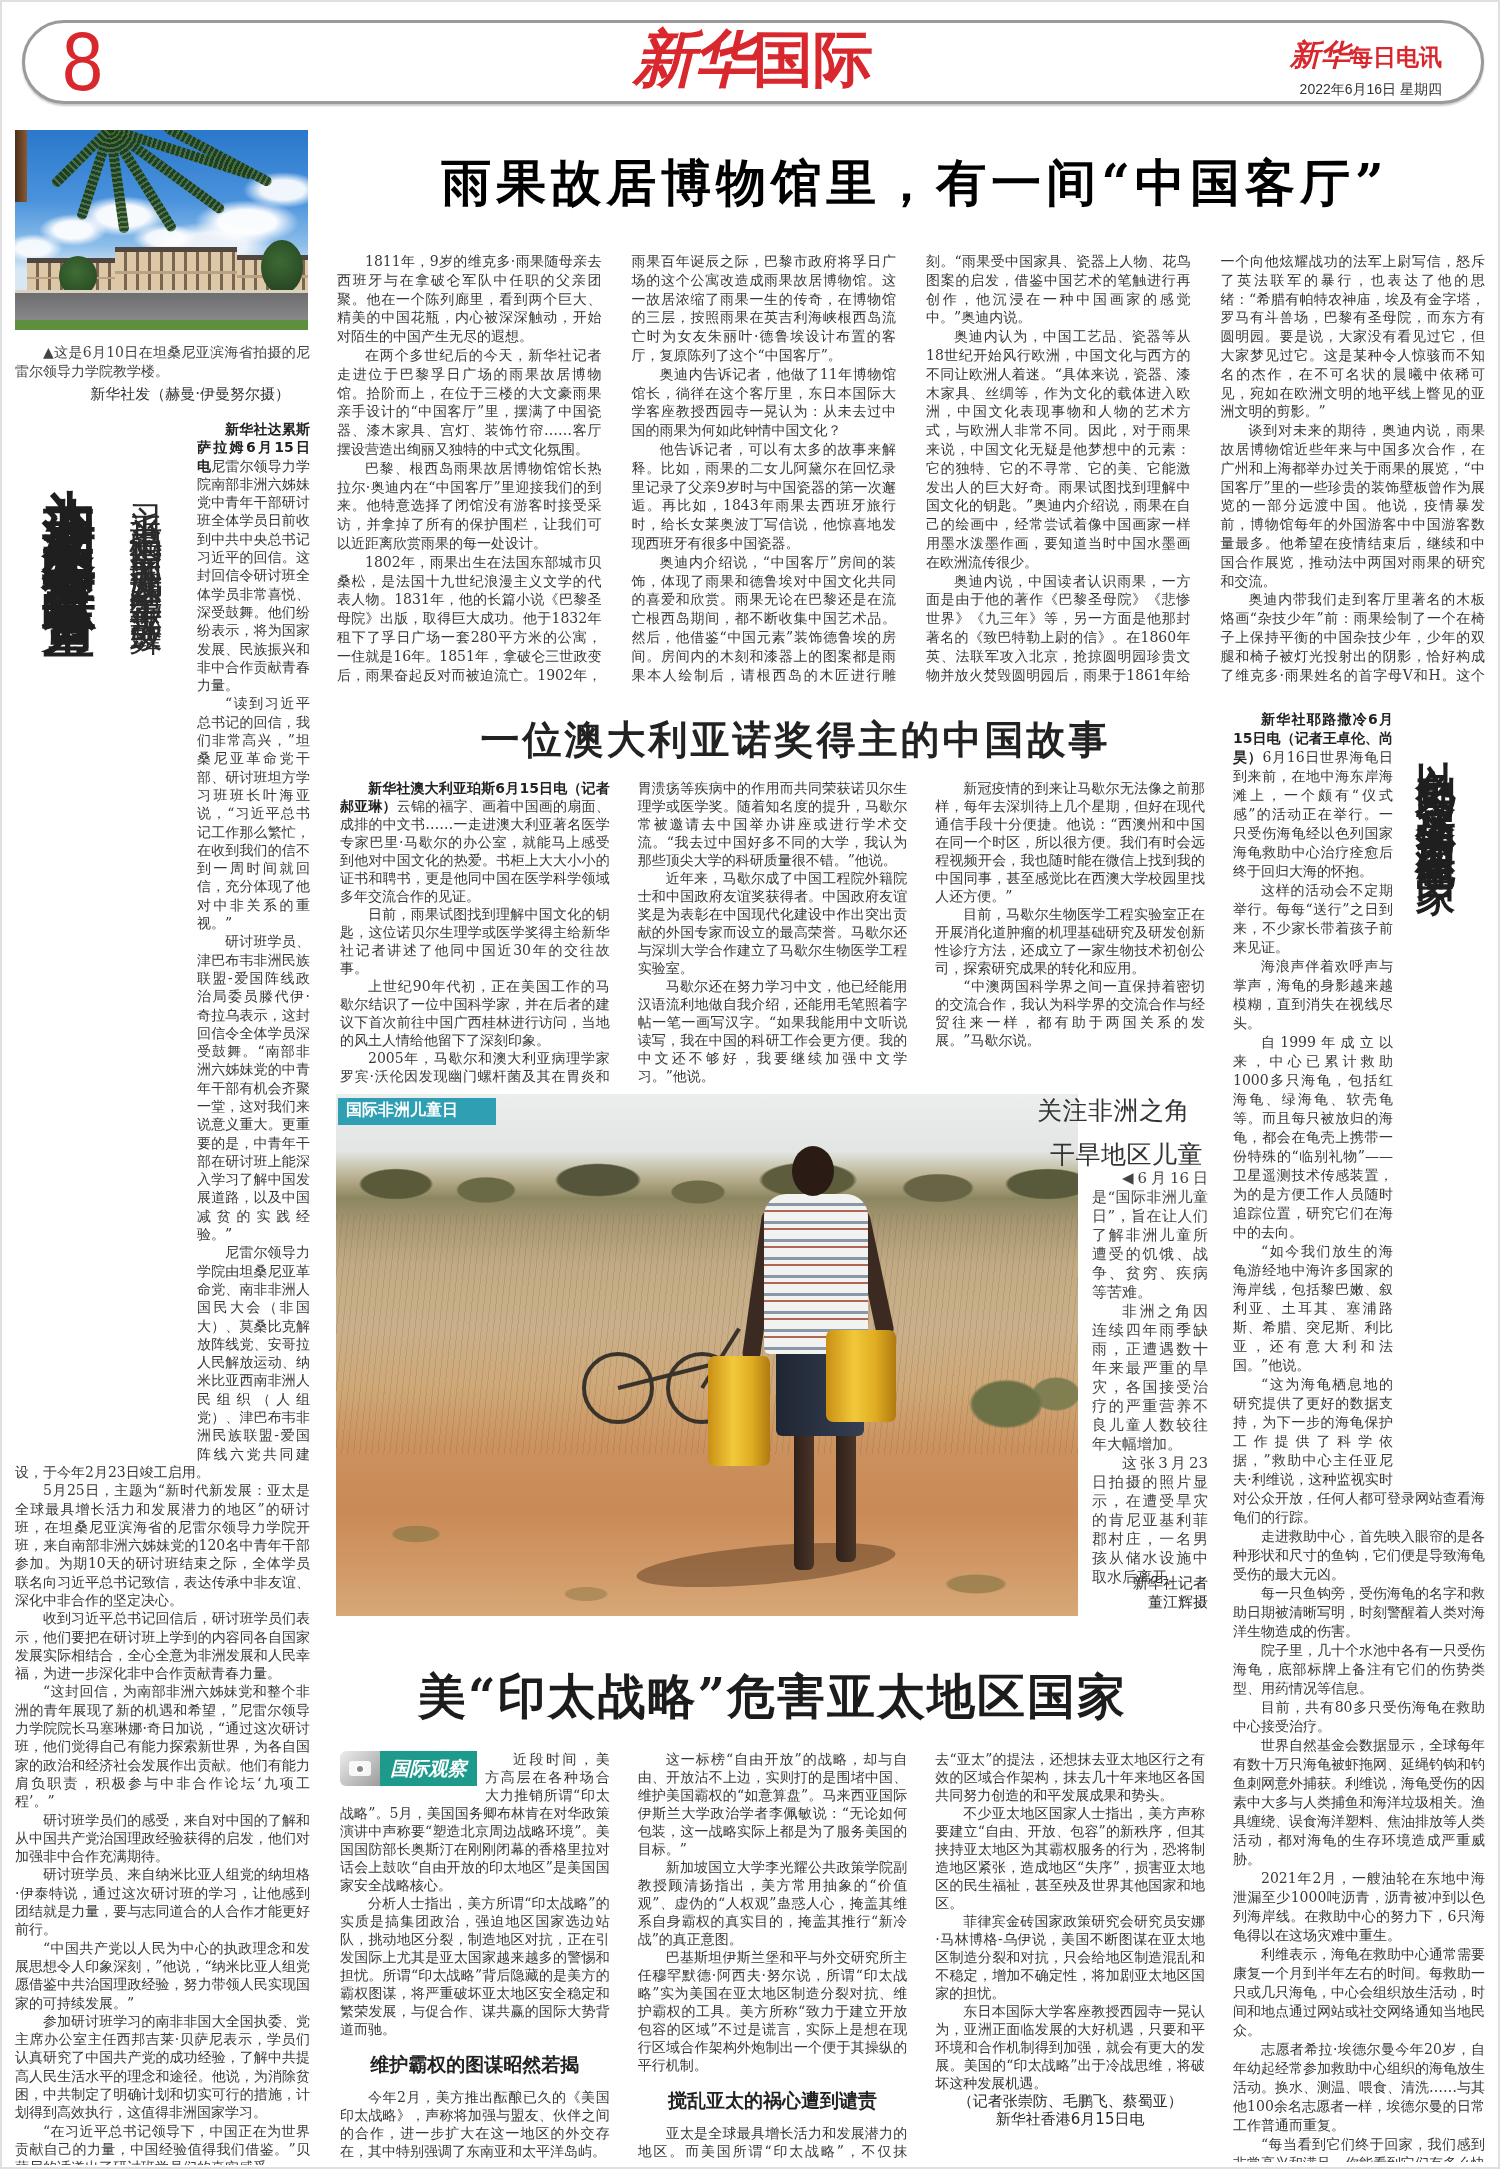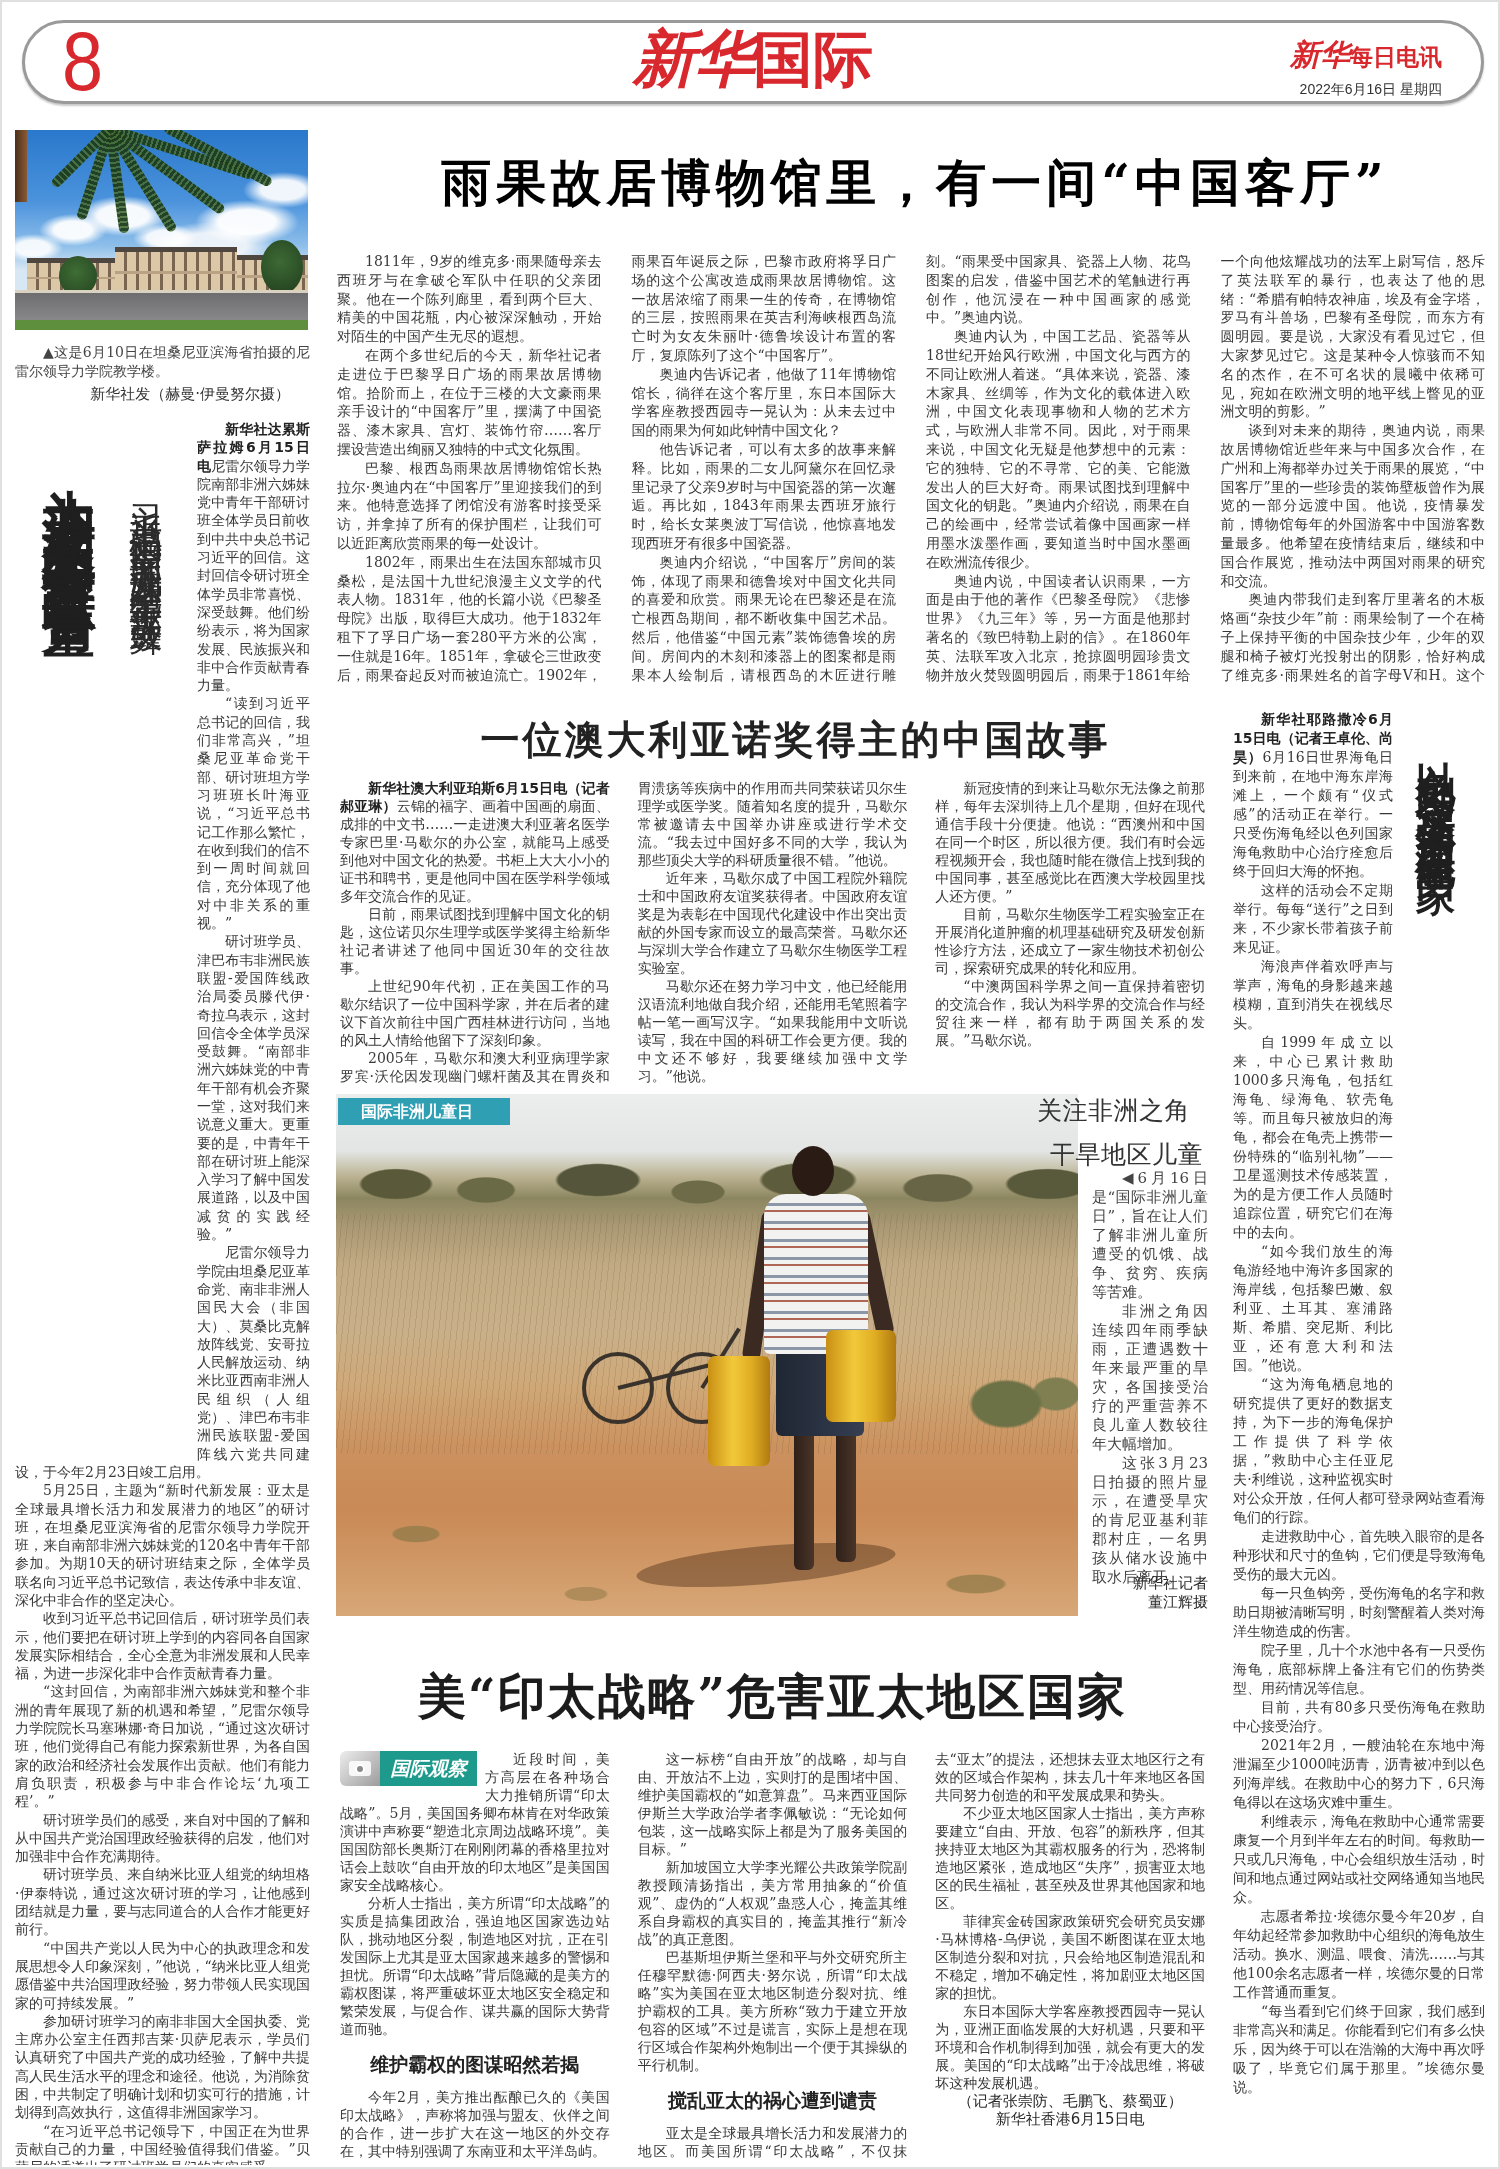--- a/index.html
+++ b/index.html
@@ -100,21 +100,21 @@
 .leg2{left:500px;top:328px;height:140px;}
 .shorts{left:440px;top:250px;width:88px;height:92px;border-radius:6px;background:linear-gradient(90deg,#1f2633,#353f52);}
 .shirt{left:428px;top:100px;width:104px;height:160px;border-radius:22px 22px 6px 6px;background:repeating-linear-gradient(to bottom,#f2f2f0 0 9px,#8b97a6 9px 12px,#f2f2f0 12px 16px,#b06655 16px 18px);}
 .head{left:456px;top:52px;width:42px;height:50px;border-radius:50%;background:#2a1c15;}
 .arm{width:18px;background:#3b2a22;border-radius:8px;}
 .arm1{left:416px;top:116px;height:152px;transform:rotate(8deg);}
 .arm2{left:528px;top:116px;height:128px;transform:rotate(-12deg);}
 .can{border-radius:7px;background:linear-gradient(90deg,#c98f14,#f2c93a 40%,#e0ad22 70%,#b07a10);}
 .can1{left:372px;top:262px;width:62px;height:110px;}
 .can2{left:490px;top:236px;width:70px;height:92px;}
-.photo-tag{position:absolute;left:338px;top:1098px;width:172px;height:27px;background:#2f9fb3;color:#fff;font-family:Liberation Sans, sans-serif;font-weight:bold;font-size:16px;line-height:27px;padding-left:23px;white-space:nowrap;}
+.photo-tag{position:absolute;left:338px;top:1098px;width:158px;height:27px;background:#2f9fb3;color:#fff;font-family:Liberation Mono, monospace;font-weight:bold;font-size:16px;line-height:27px;padding-left:8px;white-space:nowrap;}
 .photo-title{position:absolute;font-family:"DejaVu Serif",serif;font-size:25px;line-height:30px;letter-spacing:.5px;color:#333;white-space:nowrap;}
 .pt1{left:1037px;top:1096px;}
 .pt2{left:1050px;top:1140px;}
 .photo-cap{left:1092px;top:1169px;width:116px;font-size:15px;line-height:19px;color:#444;}
 .photo-credit{position:absolute;left:1092px;top:1574px;width:116px;text-align:right;font-family:"DejaVu Sans",sans-serif;font-size:15px;line-height:19px;color:#2a2a2a;}
 
 
 .il{left:1233px;top:710px;width:252px;height:1452px;line-height:19px;overflow:hidden;}
 .il-head{float:right;width:92px;height:766px;position:relative;}
 .il-h1{position:absolute;left:20px;top:19px;writing-mode:vertical-rl;font-family:"DejaVu Serif",serif;font-weight:bold;font-size:40px;letter-spacing:8px;line-height:46px;color:#1f1f1f;}
@@ -252,20 +252,21 @@
     <p><b class="dl">新华社耶路撒冷6月15日电（记者王卓伦、尚昊）</b><span>6月16日世界海龟日到来前，在地中海东岸海滩上，一个颇有“仪式感”的活动正在举行。一只受伤海龟经以色列国家海龟救助中心治疗痊愈后终于回归大海的怀抱。</span></p>
     <p>这样的活动会不定期举行。每每“送行”之日到来，不少家长带着孩子前来见证。</p>
     <p>海浪声伴着欢呼声与掌声，海龟的身影越来越模糊，直到消失在视线尽头。</p>
     <p>自1999年成立以来，中心已累计救助1000多只海龟，包括红海龟、绿海龟、软壳龟等。而且每只被放归的海龟，都会在龟壳上携带一份特殊的“临别礼物”——卫星遥测技术传感装置，为的是方便工作人员随时追踪位置，研究它们在海中的去向。</p>
     <p>“如今我们放生的海龟游经地中海许多国家的海岸线，包括黎巴嫩、叙利亚、土耳其、塞浦路斯、希腊、突尼斯、利比亚，还有意大利和法国。”他说。</p>
     <p>“这为海龟栖息地的研究提供了更好的数据支持，为下一步的海龟保护工作提供了科学依据，”救助中心主任亚尼夫·利维说，这种监视实时对公众开放，任何人都可登录网站查看海龟们的行踪。</p>
     <p>走进救助中心，首先映入眼帘的是各种形状和尺寸的鱼钩，它们便是导致海龟受伤的最大元凶。</p>
     <p>每一只鱼钩旁，受伤海龟的名字和救助日期被清晰写明，时刻警醒着人类对海洋生物造成的伤害。</p>
     <p>院子里，几十个水池中各有一只受伤海龟，底部标牌上备注有它们的伤势类型、用药情况等信息。</p>
     <p>目前，共有80多只受伤海龟在救助中心接受治疗。</p>
+    <p>世界自然基金会数据显示，全球每年有数十万只海龟被虾拖网、延绳钓钩和钓鱼刺网意外捕获。利维说，海龟受伤的因素中大多与人类捕鱼和海洋垃圾相关。渔具缠绕、误食海洋塑料、焦油排放等人类活动，都对海龟的生存环境造成严重威胁。</p>
     <p>2021年2月，一艘油轮在东地中海泄漏至少1000吨沥青，沥青被冲到以色列海岸线。在救助中心的努力下，6只海龟得以在这场灾难中重生。</p>
     <p>利维表示，海龟在救助中心通常需要康复一个月到半年左右的时间。每救助一只或几只海龟，中心会组织放生活动，时间和地点通过网站或社交网络通知当地民众。</p>
     <p>志愿者希拉·埃德尔曼今年20岁，自年幼起经常参加救助中心组织的海龟放生活动。换水、测温、喂食、清洗……与其他100余名志愿者一样，埃德尔曼的日常工作普通而重复。</p>
     <p>“每当看到它们终于回家，我们感到非常高兴和满足。你能看到它们有多么快乐，因为终于可以在浩瀚的大海中再次呼吸了，毕竟它们属于那里。”埃德尔曼说。</p>
   </section>
 
   <h1 class="indo-h">美“印太战略”危害亚太地区国家</h1>
   <section class="art indo-body">
     <div class="col-tag">
       <span class="col-tag-icon">

